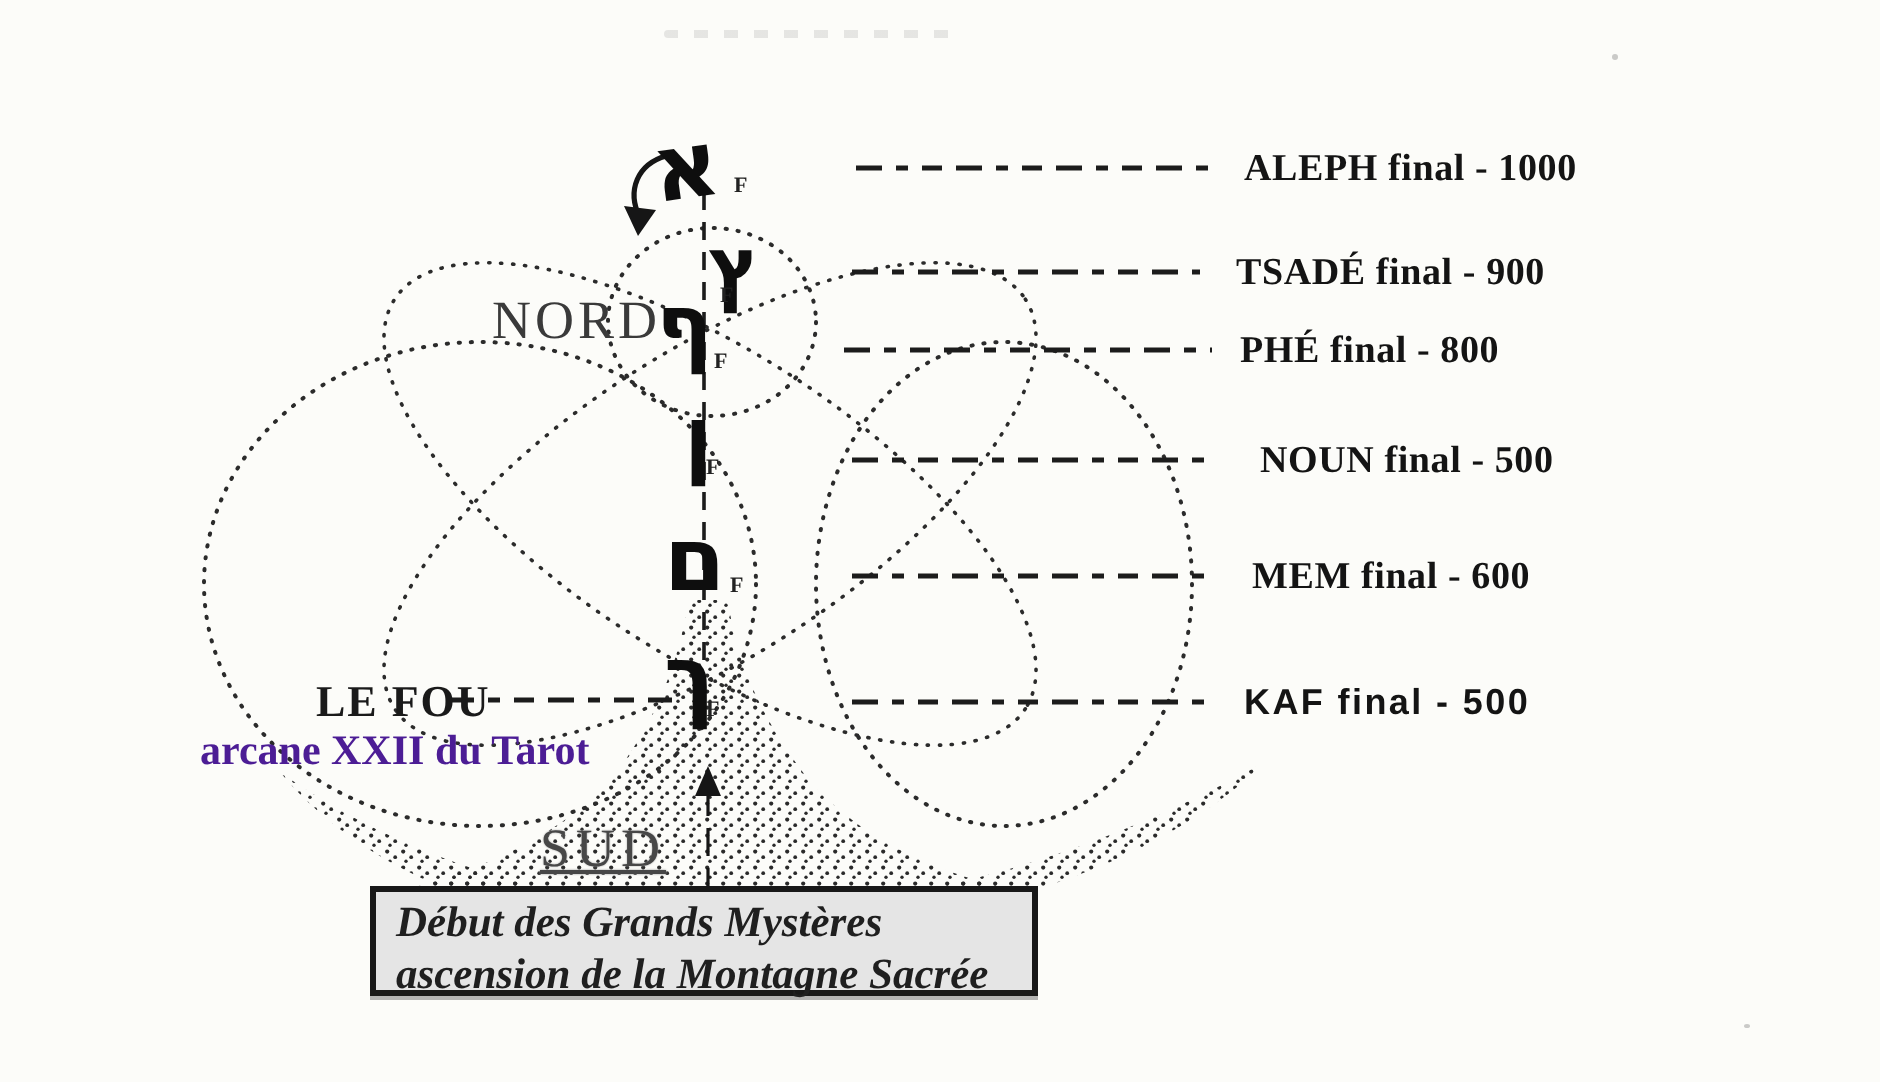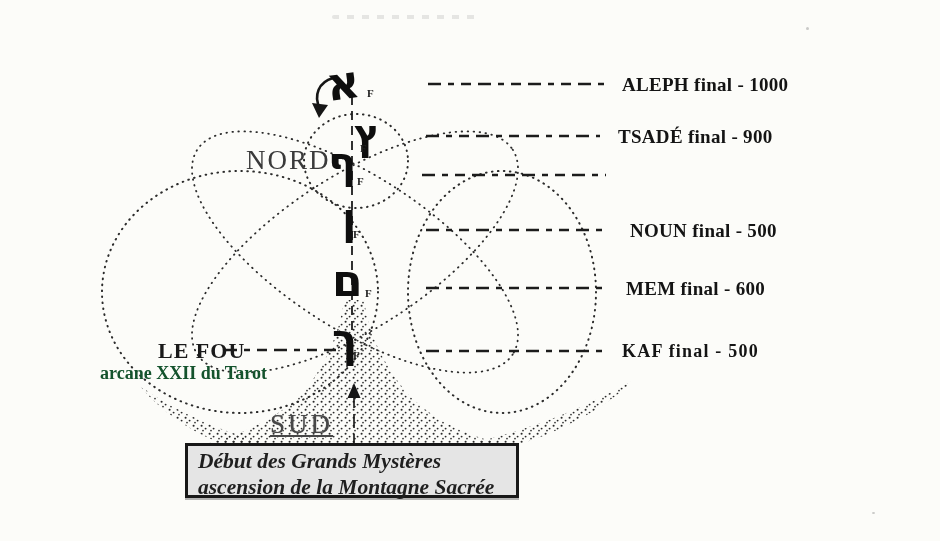--- a/index.html
+++ b/index.html
@@ -24,21 +24,21 @@
     font-size:11px;color:#222;line-height:1;
   }
   .rung-label{
     font-weight:bold;font-size:19px;height:27px;display:flex;align-items:center;
     color:#141414;letter-spacing:.3px;
   }
   .rung-label.sans{
     font-family:"Liberation Sans",sans-serif;font-size:18px;letter-spacing:1.2px;
   }
   .fool-title{font-weight:bold;font-size:22px;letter-spacing:1px;color:#1a1a1a;}
-  .fool-sub{font-weight:bold;font-size:18px;color:#14532d;}
+  .fool-sub{font-weight:bold;font-size:21px;color:#4c1d95;}
 
   .caption-box{
     position:absolute;left:185px;top:443px;width:334px;height:55px;
     border:3px solid #181818;background:#e5e5e5;
     box-shadow:0 2px 0 rgba(90,90,90,.45);
     padding:2px 0 0 10px;box-sizing:border-box;
   }
   .caption-line{
     font-style:italic;font-weight:bold;font-size:21.5px;line-height:26px;color:#1f1f1f;
   }
@@ -113,23 +113,24 @@
 
   <div class="abs sub-f" style="left:367px;top:88px;">F</div>
   <div class="abs sub-f" style="left:360px;top:143px;">F</div>
   <div class="abs sub-f" style="left:357px;top:176px;">F</div>
   <div class="abs sub-f" style="left:353px;top:229px;">F</div>
   <div class="abs sub-f" style="left:365px;top:288px;">F</div>
   <div class="abs sub-f" style="left:353px;top:350px;">F</div>
 
   <div class="abs rung-label" style="left:622px;top:71px;">ALEPH final - 1000</div>
   <div class="abs rung-label" style="left:618px;top:123px;">TSADÉ final - 900</div>
+  <div class="abs rung-label" style="left:620px;top:162px;">PHÉ final - 800</div>
   <div class="abs rung-label" style="left:630px;top:217px;">NOUN final - 500</div>
   <div class="abs rung-label" style="left:626px;top:275px;">MEM final - 600</div>
-  <div class="abs rung-label sans" style="left:622px;top:338px;font-family:Liberation Serif, serif;">KAF final  -  500</div>
+  <div class="abs rung-label sans" style="left:622px;top:338px;">KAF final  -  500</div>
 
   <div class="abs fool-title" style="left:146px;top:338px;margin-left:12px;">LE FOU</div>
   <div class="abs fool-sub" style="left:100px;top:363px;">arcane XXII du Tarot</div>
 
   <div class="caption-box">
     <div class="caption-line">Début des Grands Mystères</div>
     <div class="caption-line">ascension de la Montagne Sacrée</div>
   </div>
 
 </div>

